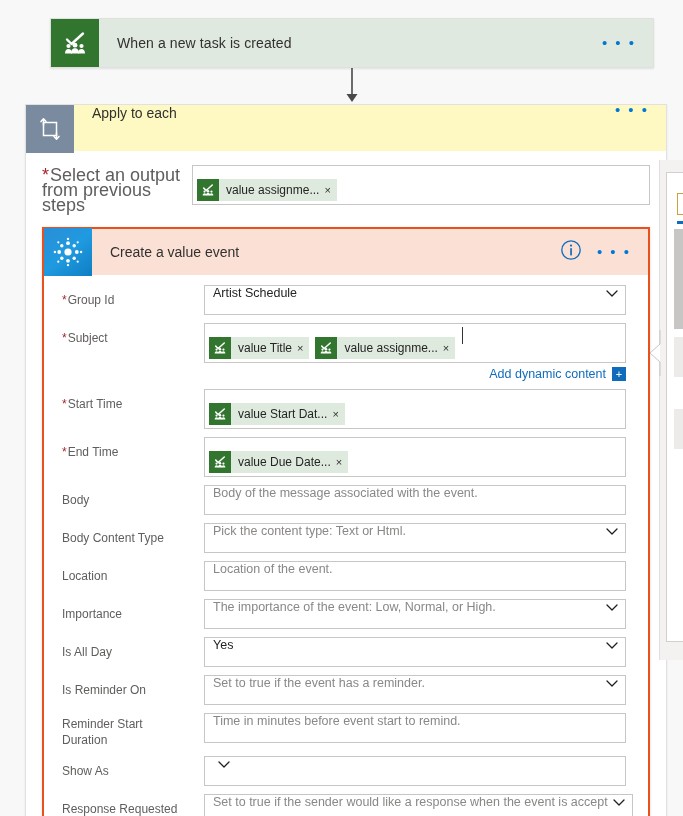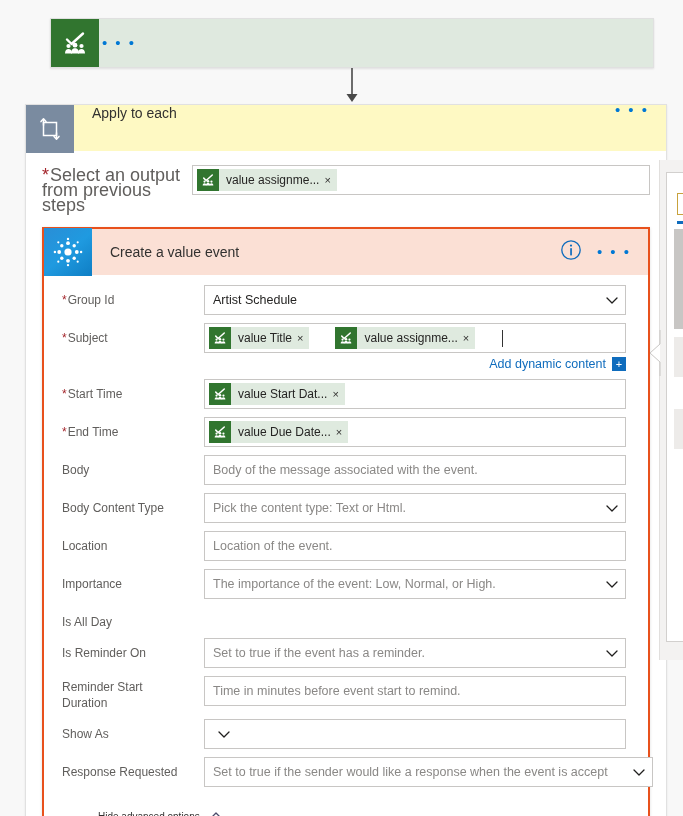--- a/index.html
+++ b/index.html
@@ -126,20 +126,21 @@
   }
 
   
   .token {
     display: inline-flex;
     align-items: center;
     height: 22px;
     margin-right: 6px;
     background: #dfeadf;
     max-width: 100%;
+    margin-top: 10px;
   }
   .token-icon {
     width: 22px; height: 22px;
     flex: 0 0 22px;
     background: #31752f;
     display: flex; align-items: center; justify-content: center;
   }
   .token-text {
     font-size: 12px;
     color: #252423;
@@ -207,24 +208,23 @@
     padding-top: 7px;
   }
   .form-label.two-line { padding-top: 3px; }
   .form-control {
     flex: 1 1 auto;
     height: 30px;
     border: 1px solid #c8c6c4;
     background: #fff;
     box-sizing: border-box;
     display: flex;
-    align-items: center;
+    align-items: flex-start;
     padding: 0 6px 0 8px;
     font-size: 12.5px;
-    gap: 20px;
   }
   .form-control.tokens { padding: 3px 4px; height: auto; min-height: 30px; }
   .ctrl-value { color: #252423; flex: 1 1 auto; white-space: nowrap; overflow: hidden; }
   .ctrl-placeholder { color: #8a8886; flex: 1 1 auto; white-space: nowrap; overflow: hidden; }
   .chev-down {
     flex: 0 0 auto;
     width: 14px; height: 14px;
     margin-left: 4px;
   }
 
@@ -320,20 +320,21 @@
       <svg width="30" height="30" viewBox="0 0 30 30" aria-hidden="true">
         <path d="M7 11.5 L11.5 16 L23 5.5" stroke="#ffffff" stroke-width="2.4" fill="none" stroke-linecap="round" stroke-linejoin="round"></path>
         <circle cx="8.5" cy="18" r="2.1" fill="#ffffff"></circle>
         <circle cx="15" cy="17.2" r="2.4" fill="#ffffff"></circle>
         <circle cx="21.5" cy="18" r="2.1" fill="#ffffff"></circle>
         <path d="M5 25.5 C5 22.3 6.6 21 8.5 21 C10.4 21 12 22.3 12 25.5 Z" fill="#ffffff"></path>
         <path d="M11 25.5 C11 21.8 12.8 20.3 15 20.3 C17.2 20.3 19 21.8 19 25.5 Z" fill="#ffffff"></path>
         <path d="M18 25.5 C18 22.3 19.6 21 21.5 21 C23.4 21 25 22.3 25 25.5 Z" fill="#ffffff"></path>
       </svg>
     </div>
+    <div class="card-title">When a new task is created</div>
     <div class="ellipsis-btn">• • •</div>
   </div>
 
   <div class="connector">
     <svg width="14" height="36" viewBox="0 0 14 36" aria-hidden="true">
       <line x1="7" y1="0" x2="7" y2="29" stroke="#494949" stroke-width="1.6"></line>
       <path d="M1.5 26 L7 34 L12.5 26 Z" fill="#494949"></path>
     </svg>
   </div>
 
@@ -553,20 +554,28 @@
               <span class="chev-down">
                 <svg width="14" height="14" viewBox="0 0 14 14" aria-hidden="true">
                     <path d="M2 5 L7 10 L12 5" stroke="#201f1e" stroke-width="1.3" fill="none" stroke-linecap="round" stroke-linejoin="round"></path>
                   </svg>
               </span>
             </div>
           </div>
 
           <div class="form-row">
             <div class="form-label">Is All Day</div>
+            <div class="form-control">
+              <span class="ctrl-value">Yes</span>
+              <span class="chev-down">
+                <svg width="14" height="14" viewBox="0 0 14 14" aria-hidden="true">
+                    <path d="M2 5 L7 10 L12 5" stroke="#201f1e" stroke-width="1.3" fill="none" stroke-linecap="round" stroke-linejoin="round"></path>
+                  </svg>
+              </span>
+            </div>
           </div>
 
           <div class="form-row">
             <div class="form-label">Is Reminder On</div>
             <div class="form-control">
               <span class="ctrl-placeholder">Set to true if the event has a reminder.</span>
               <span class="chev-down">
                 <svg width="14" height="14" viewBox="0 0 14 14" aria-hidden="true">
                     <path d="M2 5 L7 10 L12 5" stroke="#201f1e" stroke-width="1.3" fill="none" stroke-linecap="round" stroke-linejoin="round"></path>
                   </svg>

